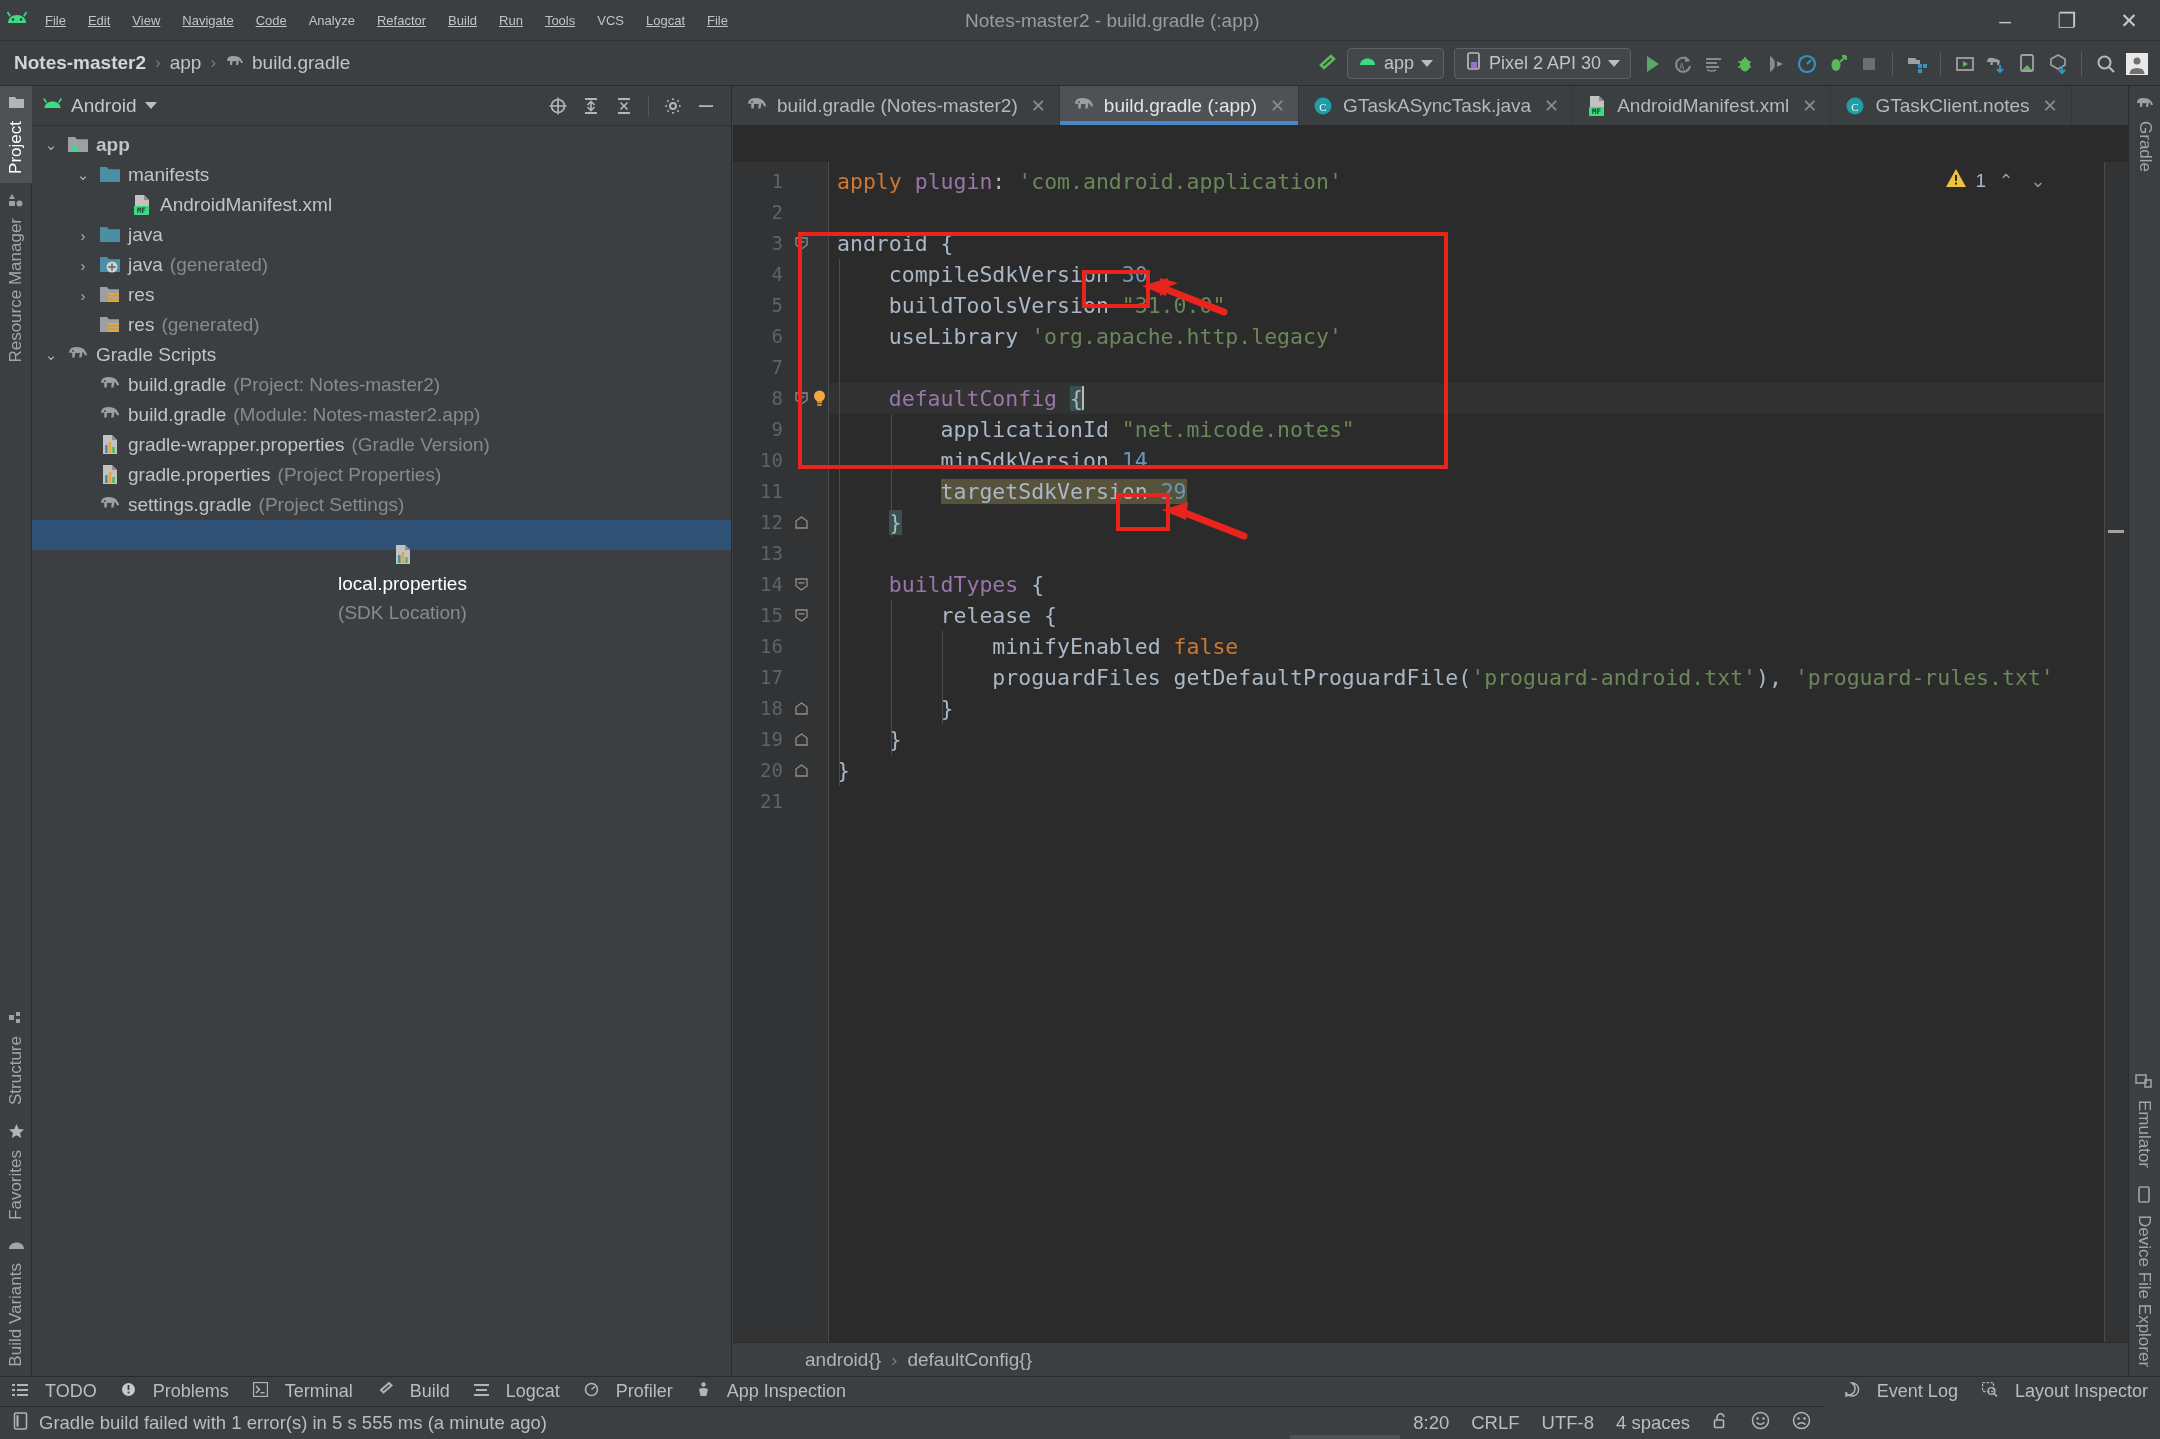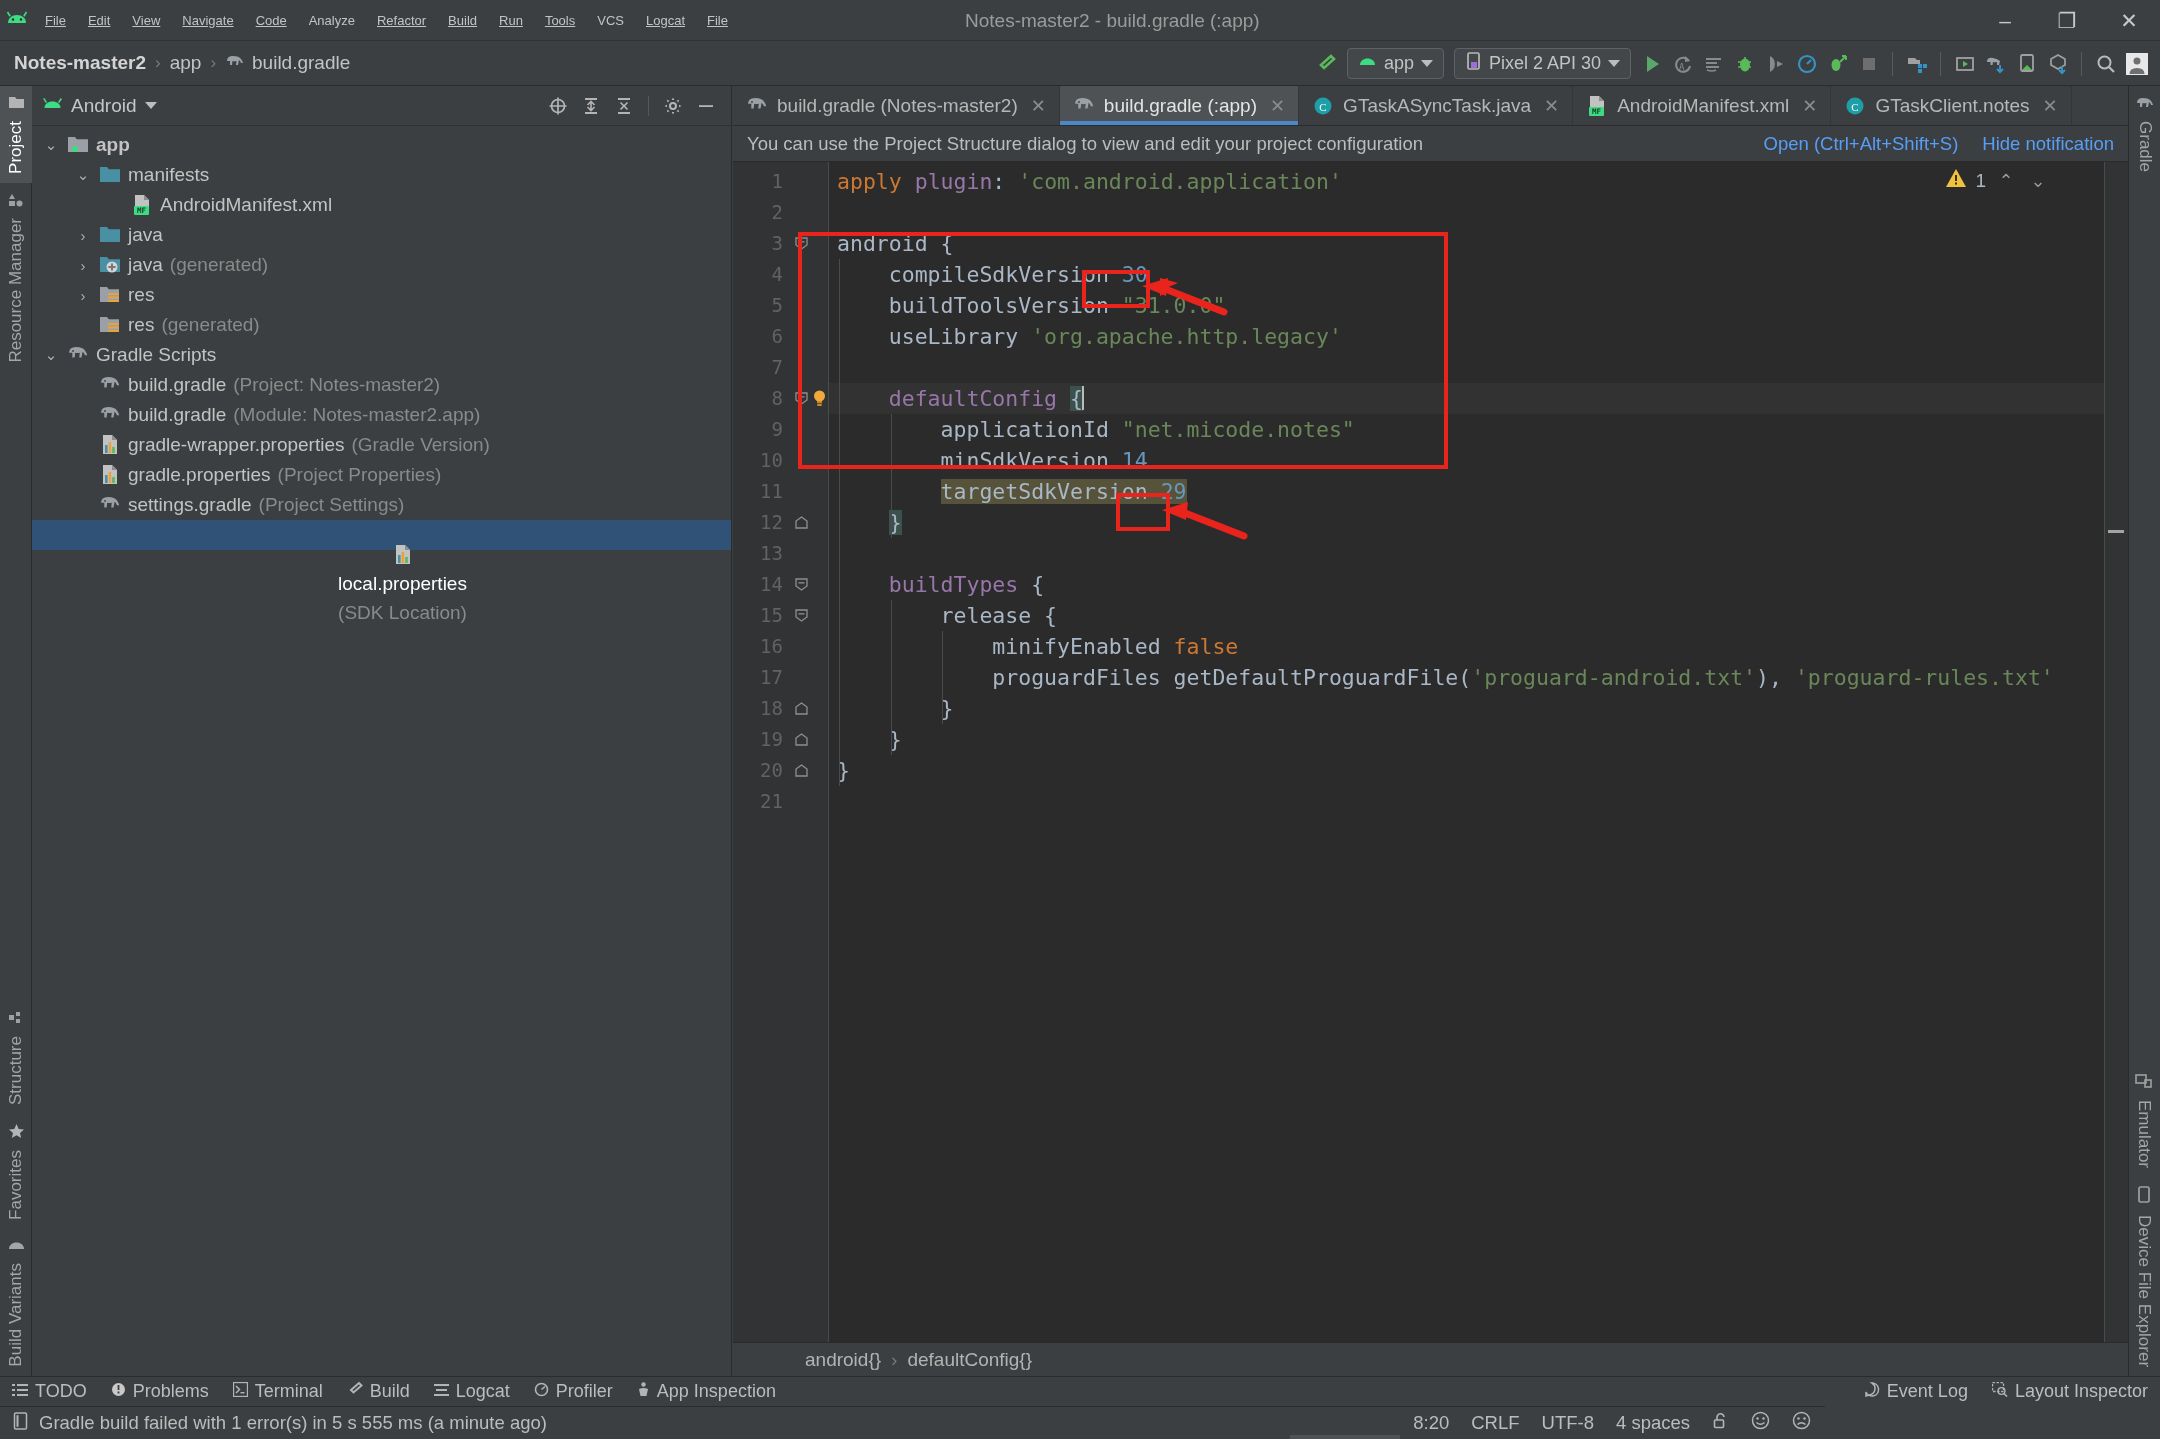--- a/index.html
+++ b/index.html
@@ -213,21 +213,21 @@
   }
   #editor-breadcrumb .sep { color: #777; }
 
   
   #toolwindow-bar {
     position: absolute; left: 0; bottom: 33px; width: 2160px; height: 30px;
     background: #3c3f41; display: flex; align-items: center;
     border-top: 1px solid #2b2b2b;
   }
   .tw-btn {
-    display: flex; align-items: center; gap: 7px; padding: 0 12px; height: 30px;
+    display: flex; align-items: center; gap: 17px; padding: 0 12px; height: 30px;
     font-size: 18px; color: #bcbcbc; white-space: nowrap; cursor: default;
   }
   #toolwindow-right { margin-left: auto; display: flex; }
 
   #status-bar {
     position: absolute; left: 0; bottom: 0; width: 1825px; height: 33px;
     background: #3c3f41; display: flex; align-items: center;
     border-top: 1px solid #2b2b2b; font-size: 18.5px; color: #bcbcbc;
   }
   #status-left { display: flex; align-items: center; gap: 10px; padding-left: 12px; white-space: nowrap; }
@@ -717,27 +717,20 @@
       <div class="ftab">
         <span class="ico" style="flex: 0 0 22px;"><svg width="22" height="22" viewBox="0 0 22 22">
             <circle cx="11" cy="11" r="8.5" fill="#1e9fa8"></circle>
             <text x="11" y="15.5" font-size="11" font-family="serif" text-anchor="middle" fill="#ffffff">C</text>
           </svg></span>
         <span>GTaskClient.notes</span>
         <span class="x">✕</span>
       </div>
     </div>
 
-  <div id="notif-bar">
-    <span>You can use the Project Structure dialog to view and edit your project configuration</span>
-    <span id="notif-actions">
-      <a href="#">Open (Ctrl+Alt+Shift+S)</a>
-      <a href="#">Hide notification</a>
-    </span>
-  </div>
 
   <div id="code-wrap">
     <div id="code-scroll">
       <div id="gutter">
           <div class="lnum" style="top: 4px;">1</div>
           <div class="lnum" style="top: 35px;">2</div>
           <div class="lnum" style="top: 66px;">3</div>
           <div class="fold" style="top: 66px;">
             <svg width="13" height="13" viewBox="0 0 13 13">
               <path d="M1 1 h11 v7 l-5.5 4 L1 8 Z" fill="none" stroke="#8f8f8f" stroke-width="1.3"></path>

